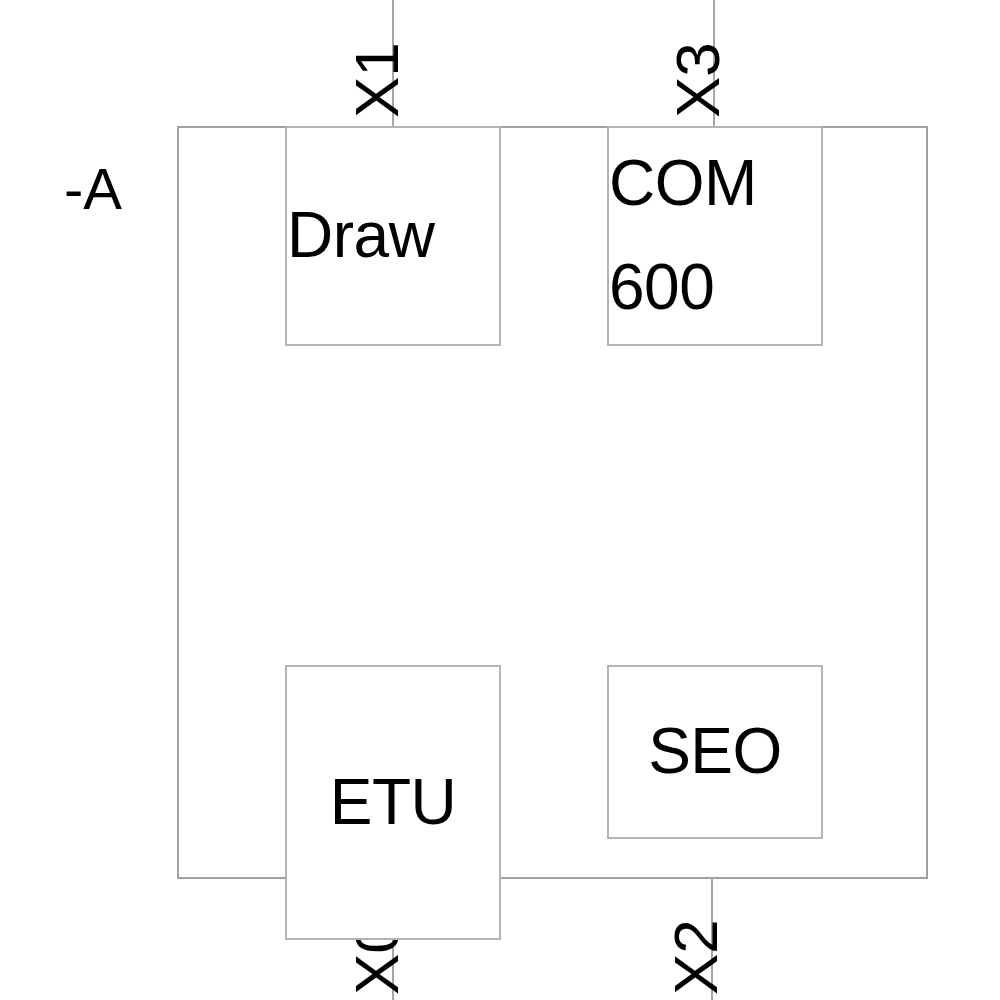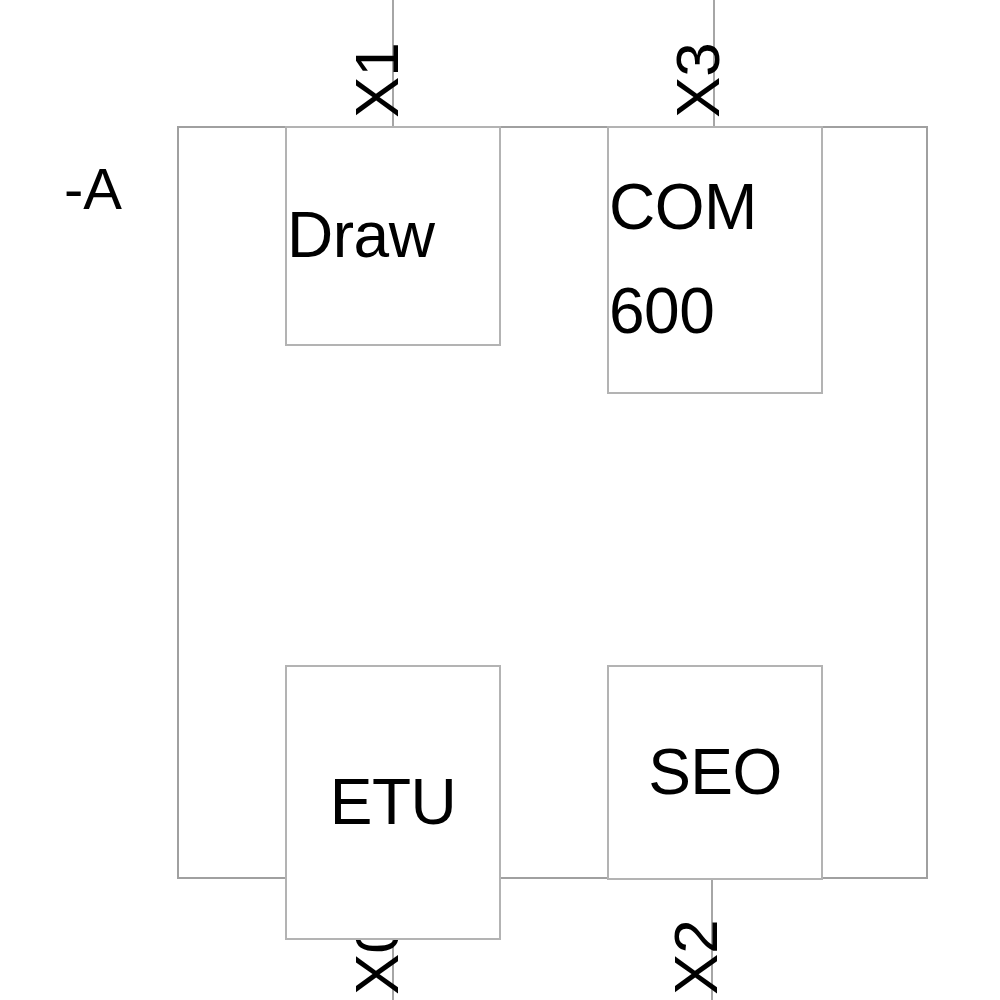--- a/index.html
+++ b/index.html
@@ -46,23 +46,23 @@
     white-space: nowrap;
   }
   .module.two-line {
     align-items: flex-start;
   }
   .module .line {
     display: block;
   }
 
   .module-draw-out { left: 285px; top: 126px;  width: 216px; height: 220px; }
-  .module-com800   { left: 607px; top: 126px;  width: 216px; height: 268px; text-align: center; }
+  .module-com800   { left: 607px; top: 126px;  width: 216px; height: 220px; text-align: center; }
   .module-etu      { left: 285px; top: 665px;  width: 216px; height: 275px; }
-  .module-seo      { left: 607px; top: 665px;  width: 216px; height: 215px; }
+  .module-seo      { left: 607px; top: 665px;  width: 216px; height: 174px; }
 
   
   .connector {
     position: absolute;
     width: 2px;
     background: #a6a6a6;
   }
   .connector-x1 { left: 392px; top: 0px;   height: 127px; }
   .connector-x3 { left: 713px; top: 0px;   height: 127px; }
   .connector-x0 { left: 392px; top: 878px; height: 122px; }

